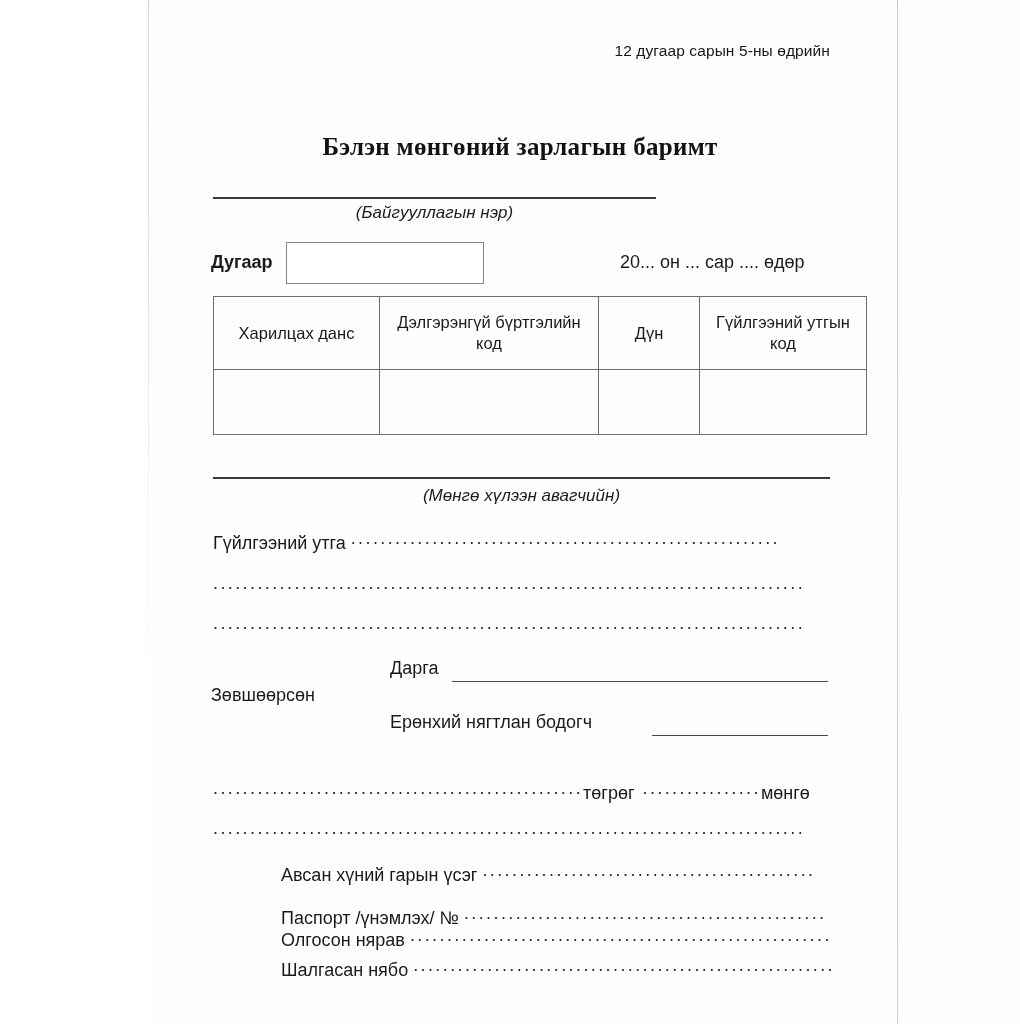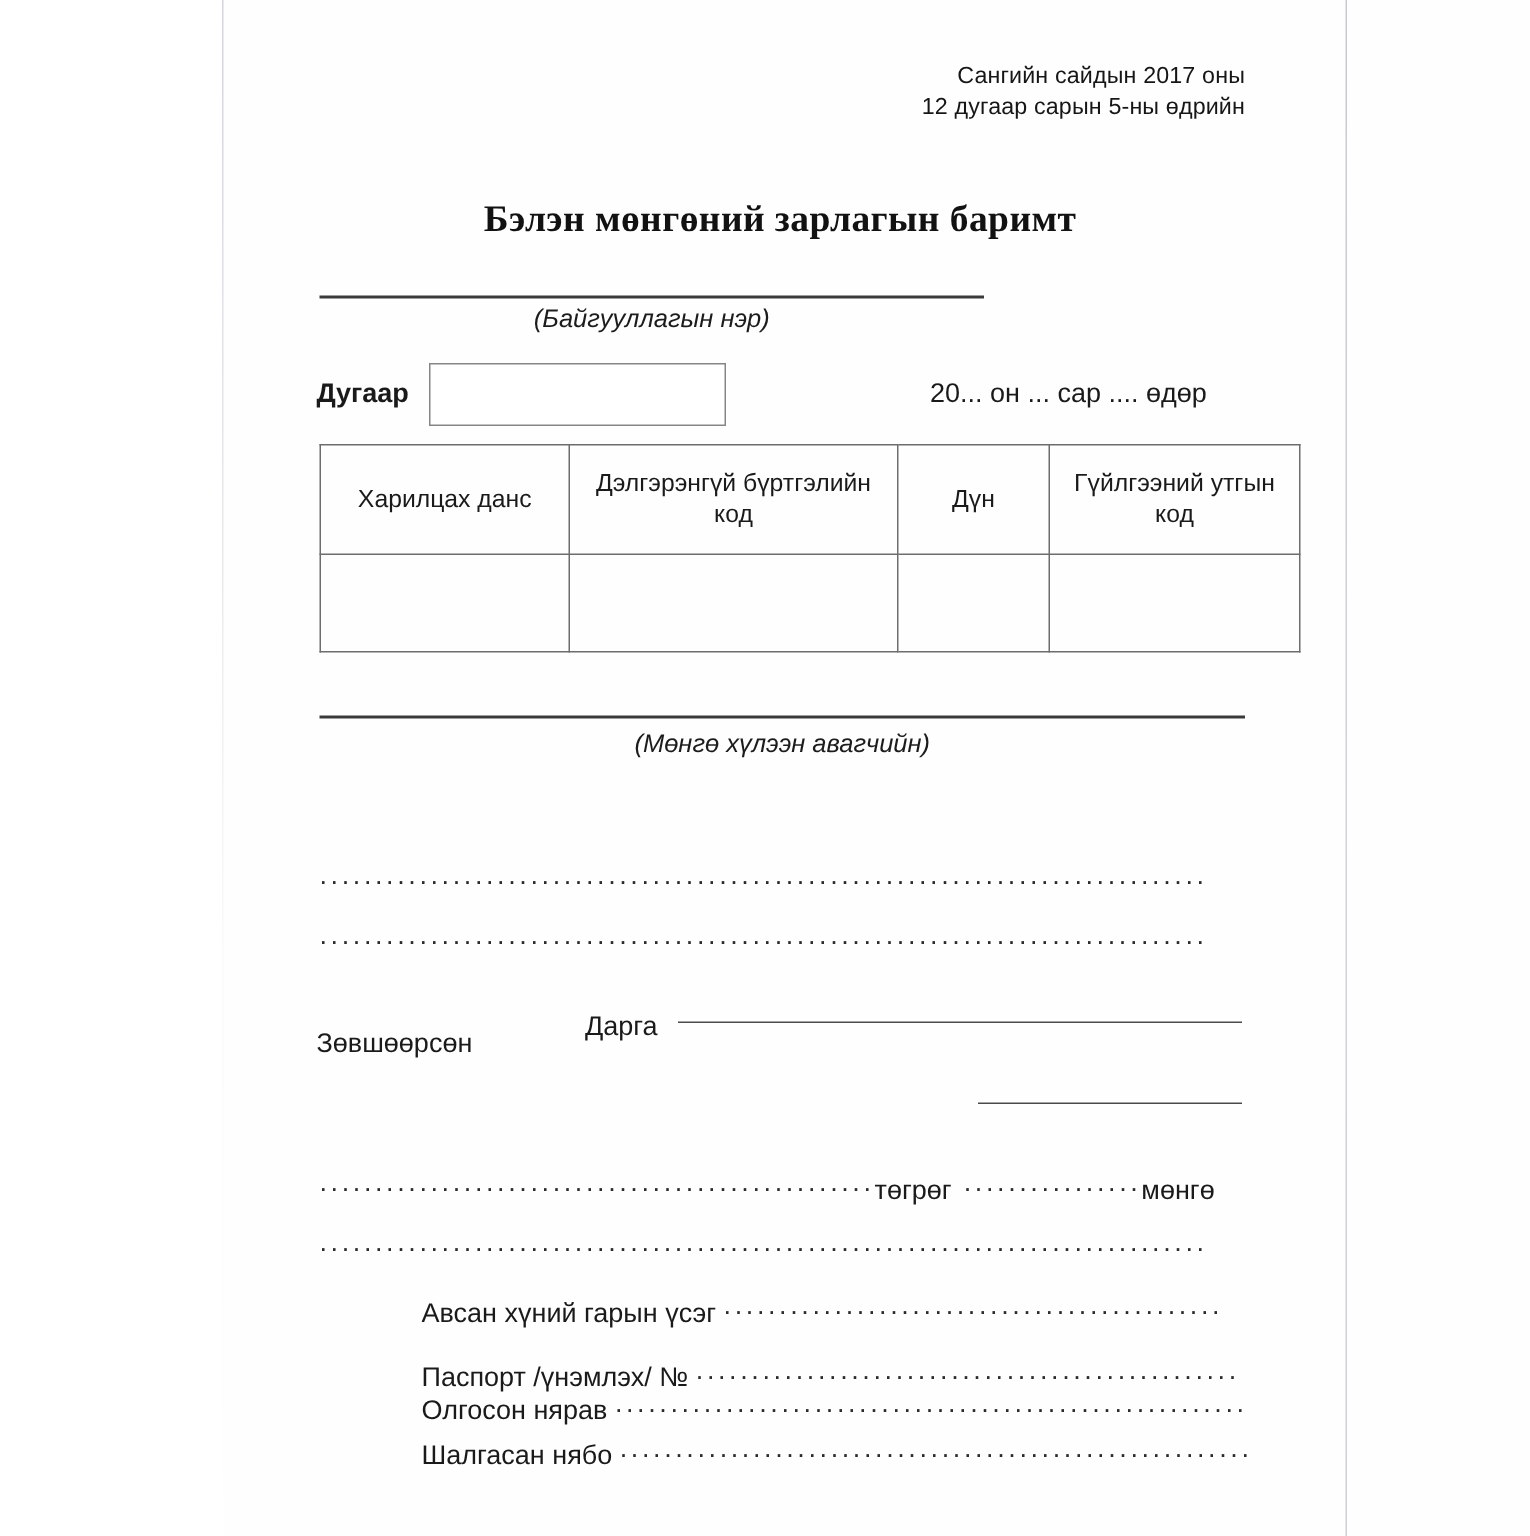--- a/index.html
+++ b/index.html
@@ -198,21 +198,21 @@
     left: 211px;
     top: 685px;
     font-size: 18px;
   }
   .sig-row {
     position: absolute;
     left: 390px;
     font-size: 18px;
     white-space: nowrap;
   }
-  #sig-row-1 { top: 658px; margin-top: 16px; }
+  #sig-row-1 { top: 658px; }
   #sig-row-2 { top: 712px; }
   .sig-rule {
     position: absolute;
     height: 0;
     border-top: 1.6px solid #4a4a4a;
   }
   #sig-rule-1 { left: 452px; top: 681px; width: 376px; }
   #sig-rule-2 { left: 652px; top: 735px; width: 176px; }
 
   
@@ -245,21 +245,20 @@
 </head>
 <body>
 
 <div id="page">
 
   <div class="scan-tint"></div>
   <div class="scan-edge left"></div>
   <div class="scan-edge right"></div>
 
   <div id="doc-header">
-    <div>Сангийн сайдын 2017 оны</div>
     <div>12 дугаар сарын 5-ны өдрийн</div>
   </div>
 
   <div id="doc-title">Бэлэн мөнгөний зарлагын баримт</div>
 
   <div id="org-rule"></div>
   <div id="org-caption">(Байгууллагын нэр)</div>
 
   <div id="number-label">Дугаар</div>
   <div id="number-box"></div>
@@ -280,26 +279,30 @@
         <td></td>
         <td></td>
         <td></td>
       </tr>
     </tbody>
   </table>
 
   <div id="receiver-rule"></div>
   <div id="receiver-caption">(Мөнгө хүлээн авагчийн)</div>
 
+  <div id="purpose-row">
+    <span class="lbl">Гүйлгээний утга</span><span class="dots">..........................................................</span>
+  </div>
   <div class="dotline" id="purpose-dot-2">................................................................................</div>
   <div class="dotline" id="purpose-dot-3">................................................................................</div>
 
   <div id="approve-label">Зөвшөөрсөн</div>
   <div class="sig-row" id="sig-row-1">Дарга</div>
   <div class="sig-rule" id="sig-rule-1"></div>
+  <div class="sig-row" id="sig-row-2">Ерөнхий нягтлан бодогч</div>
   <div class="sig-rule" id="sig-rule-2"></div>
 
   <div id="amount-row">
     <span class="dots">..................................................</span><span>төгрөг</span><span class="dots" style="margin-left:8px">................</span><span>мөнгө</span>
   </div>
   <div class="dotline" id="amount-dot-2">................................................................................</div>
 
   <div class="foot-row" id="foot-row-0">
     <span class="lbl">Авсан хүний гарын үсэг</span><span class="dots">.............................................</span>
   </div>

